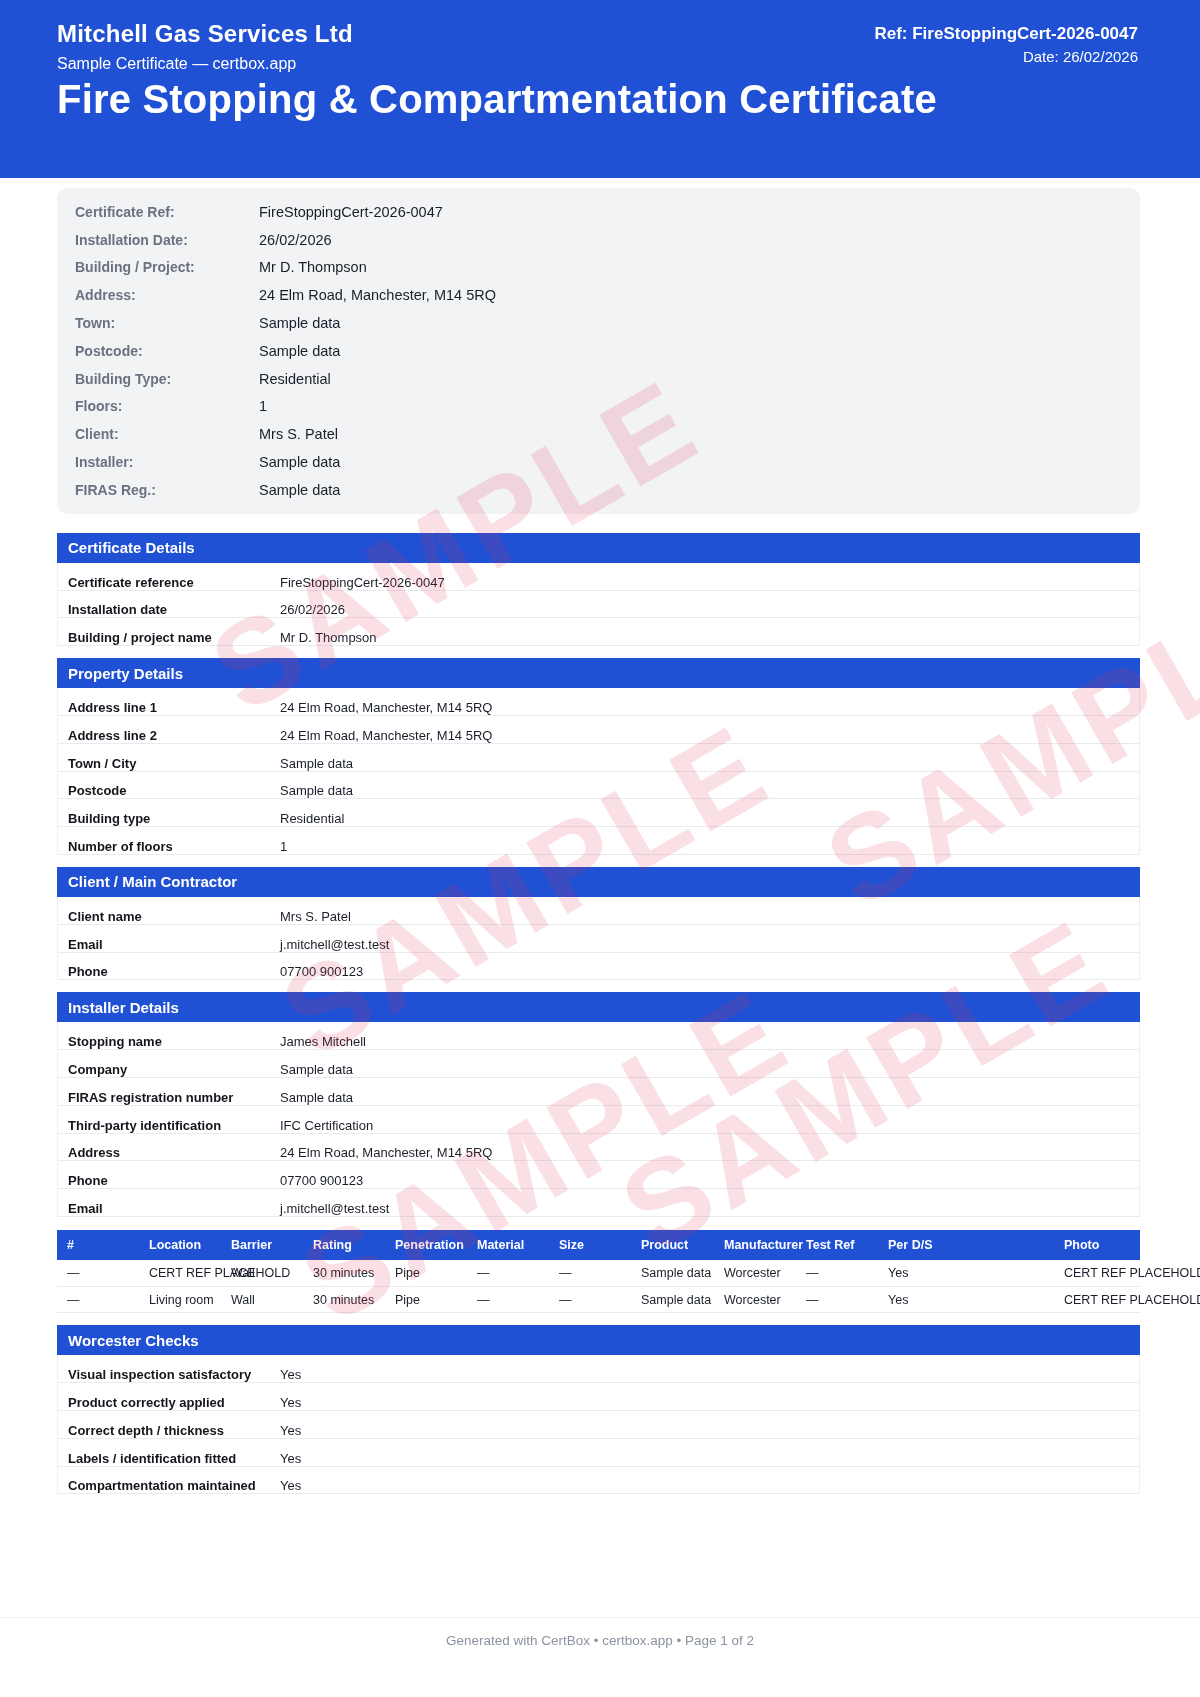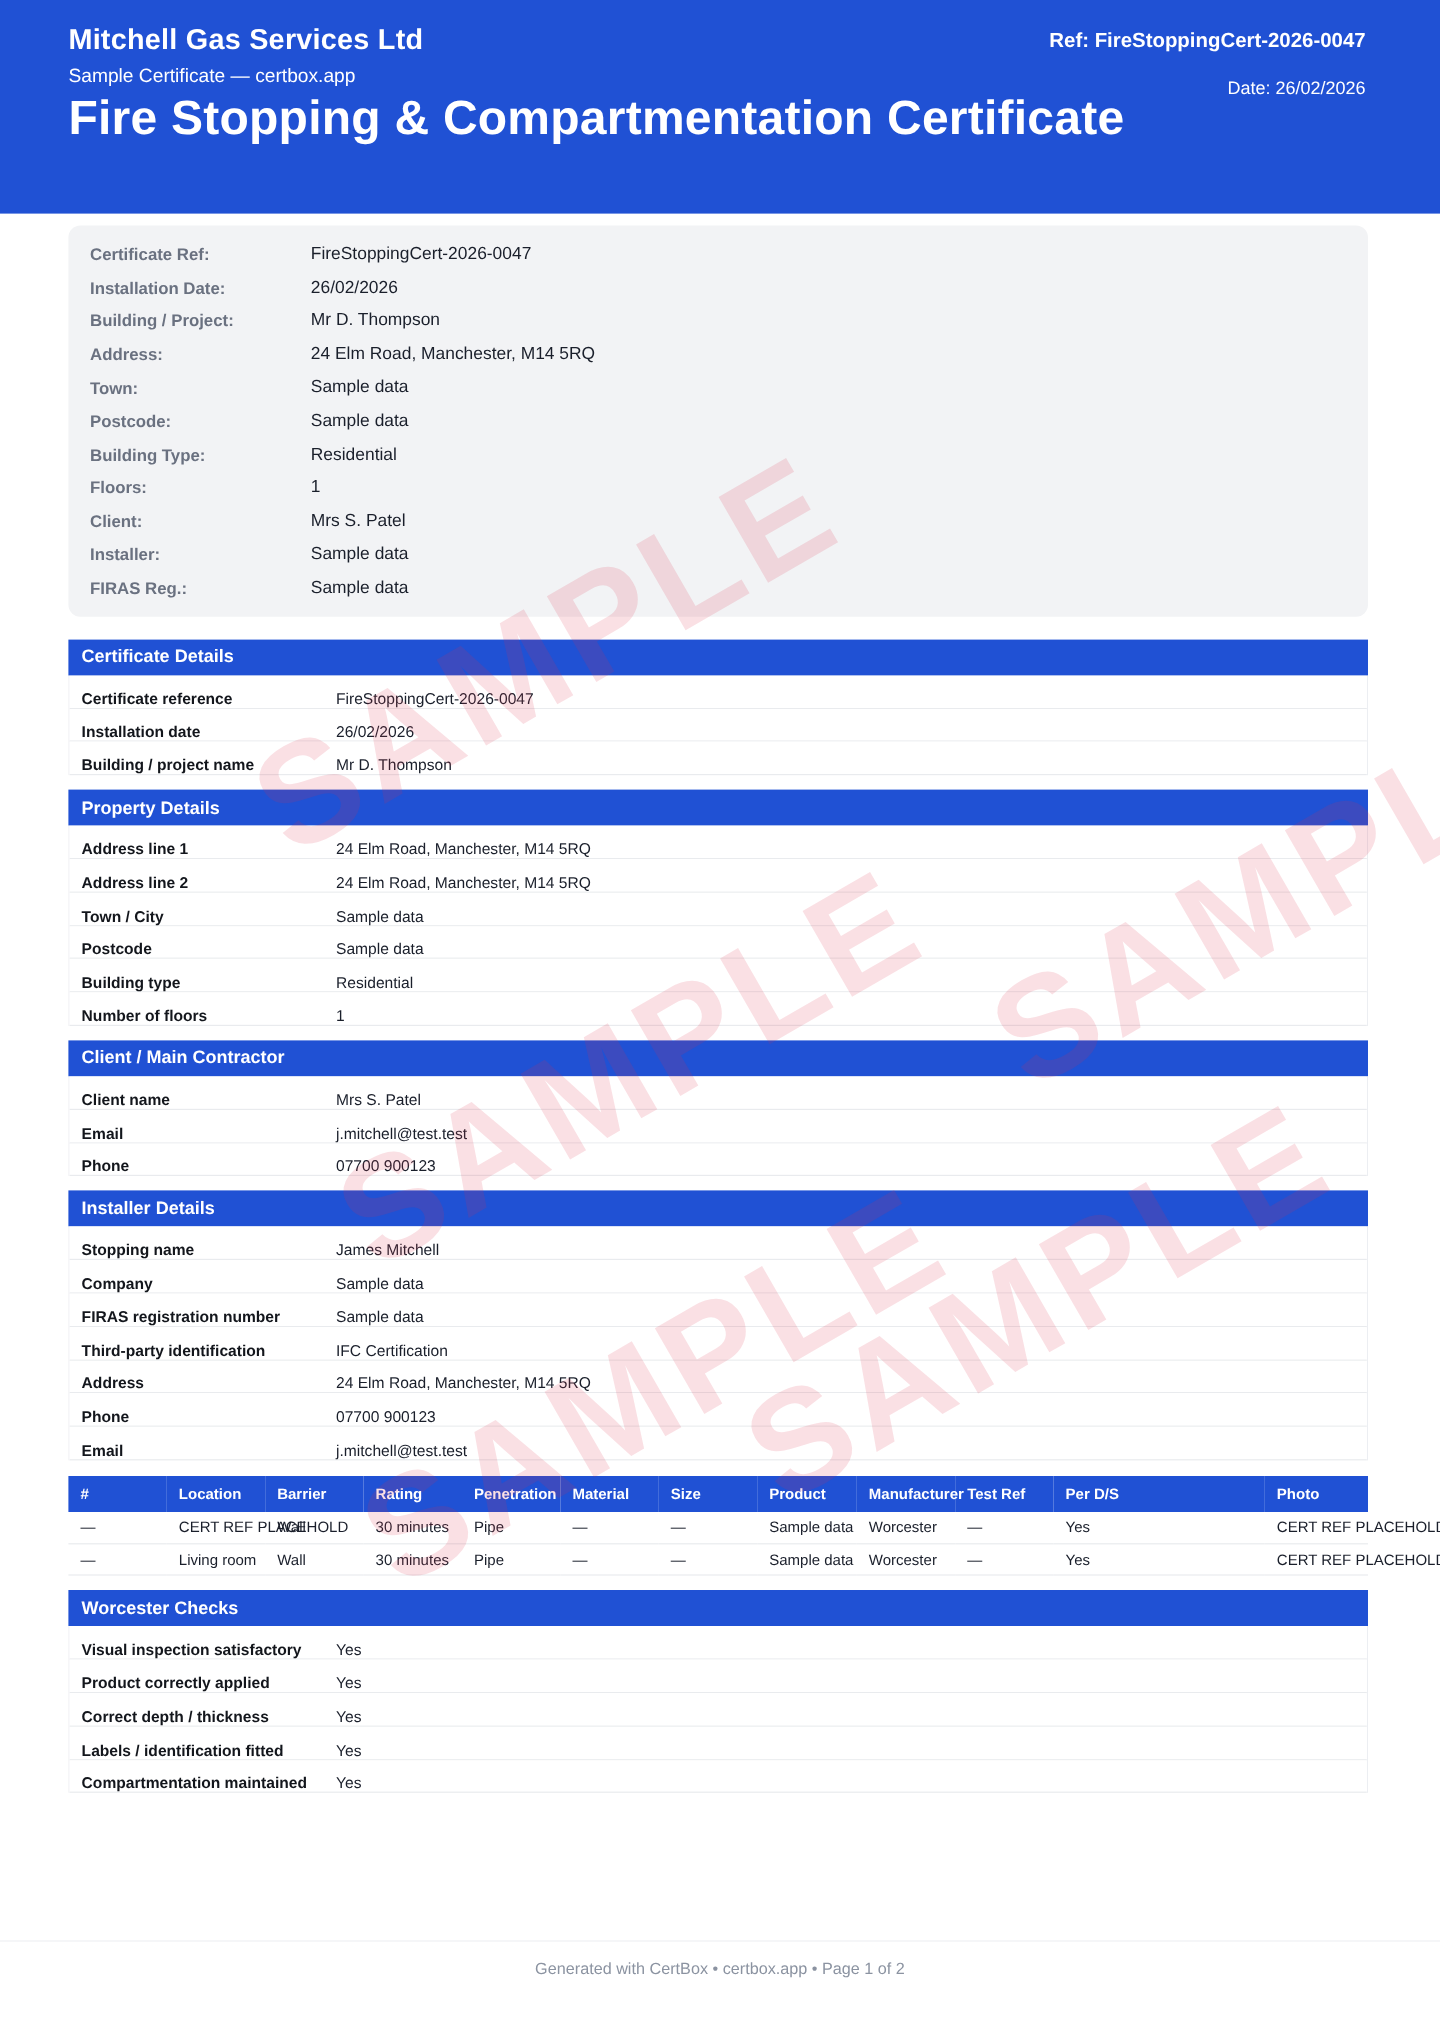--- a/index.html
+++ b/index.html
@@ -7,21 +7,21 @@
               font-family:"Liberation Sans", sans-serif; }
   .page { position:relative; width:1200px; height:1697px; overflow:hidden; }
 
   
   .masthead { background:#2051d4; color:#fff; height:178px; padding:20px 57px 0 57px; position:relative; }
   .masthead .company { font-size:24px; font-weight:bold; letter-spacing:.2px; }
   .masthead .subtitle { font-size:16px; margin-top:7px; }
   .masthead .doc-title { font-size:40px; font-weight:bold; line-height:48px; margin-top:2px; letter-spacing:.2px; }
   .masthead .right { position:absolute; top:24px; right:62px; text-align:right; }
   .masthead .ref { font-size:17px; font-weight:bold; }
-  .masthead .date { font-size:15px; margin-top:21px; }
+  .masthead .date { font-size:15px; margin-top:4px; }
 
   
   .summary-card { width:1083px; margin:10px 0 0 57px; background:#f2f3f5; border-radius:10px; padding:10px 18px; }
   .summary-row { display:flex; height:27.8px; align-items:center; }
   .summary-row .lbl { width:184px; font-size:14px; font-weight:bold; color:#6a7180; }
   .summary-row .val { font-size:14.5px; color:#1a1f2b; }
 
   
   .section { width:1083px; margin:12px 0 0 57px; }
   .section.first { margin-top:19px; }

